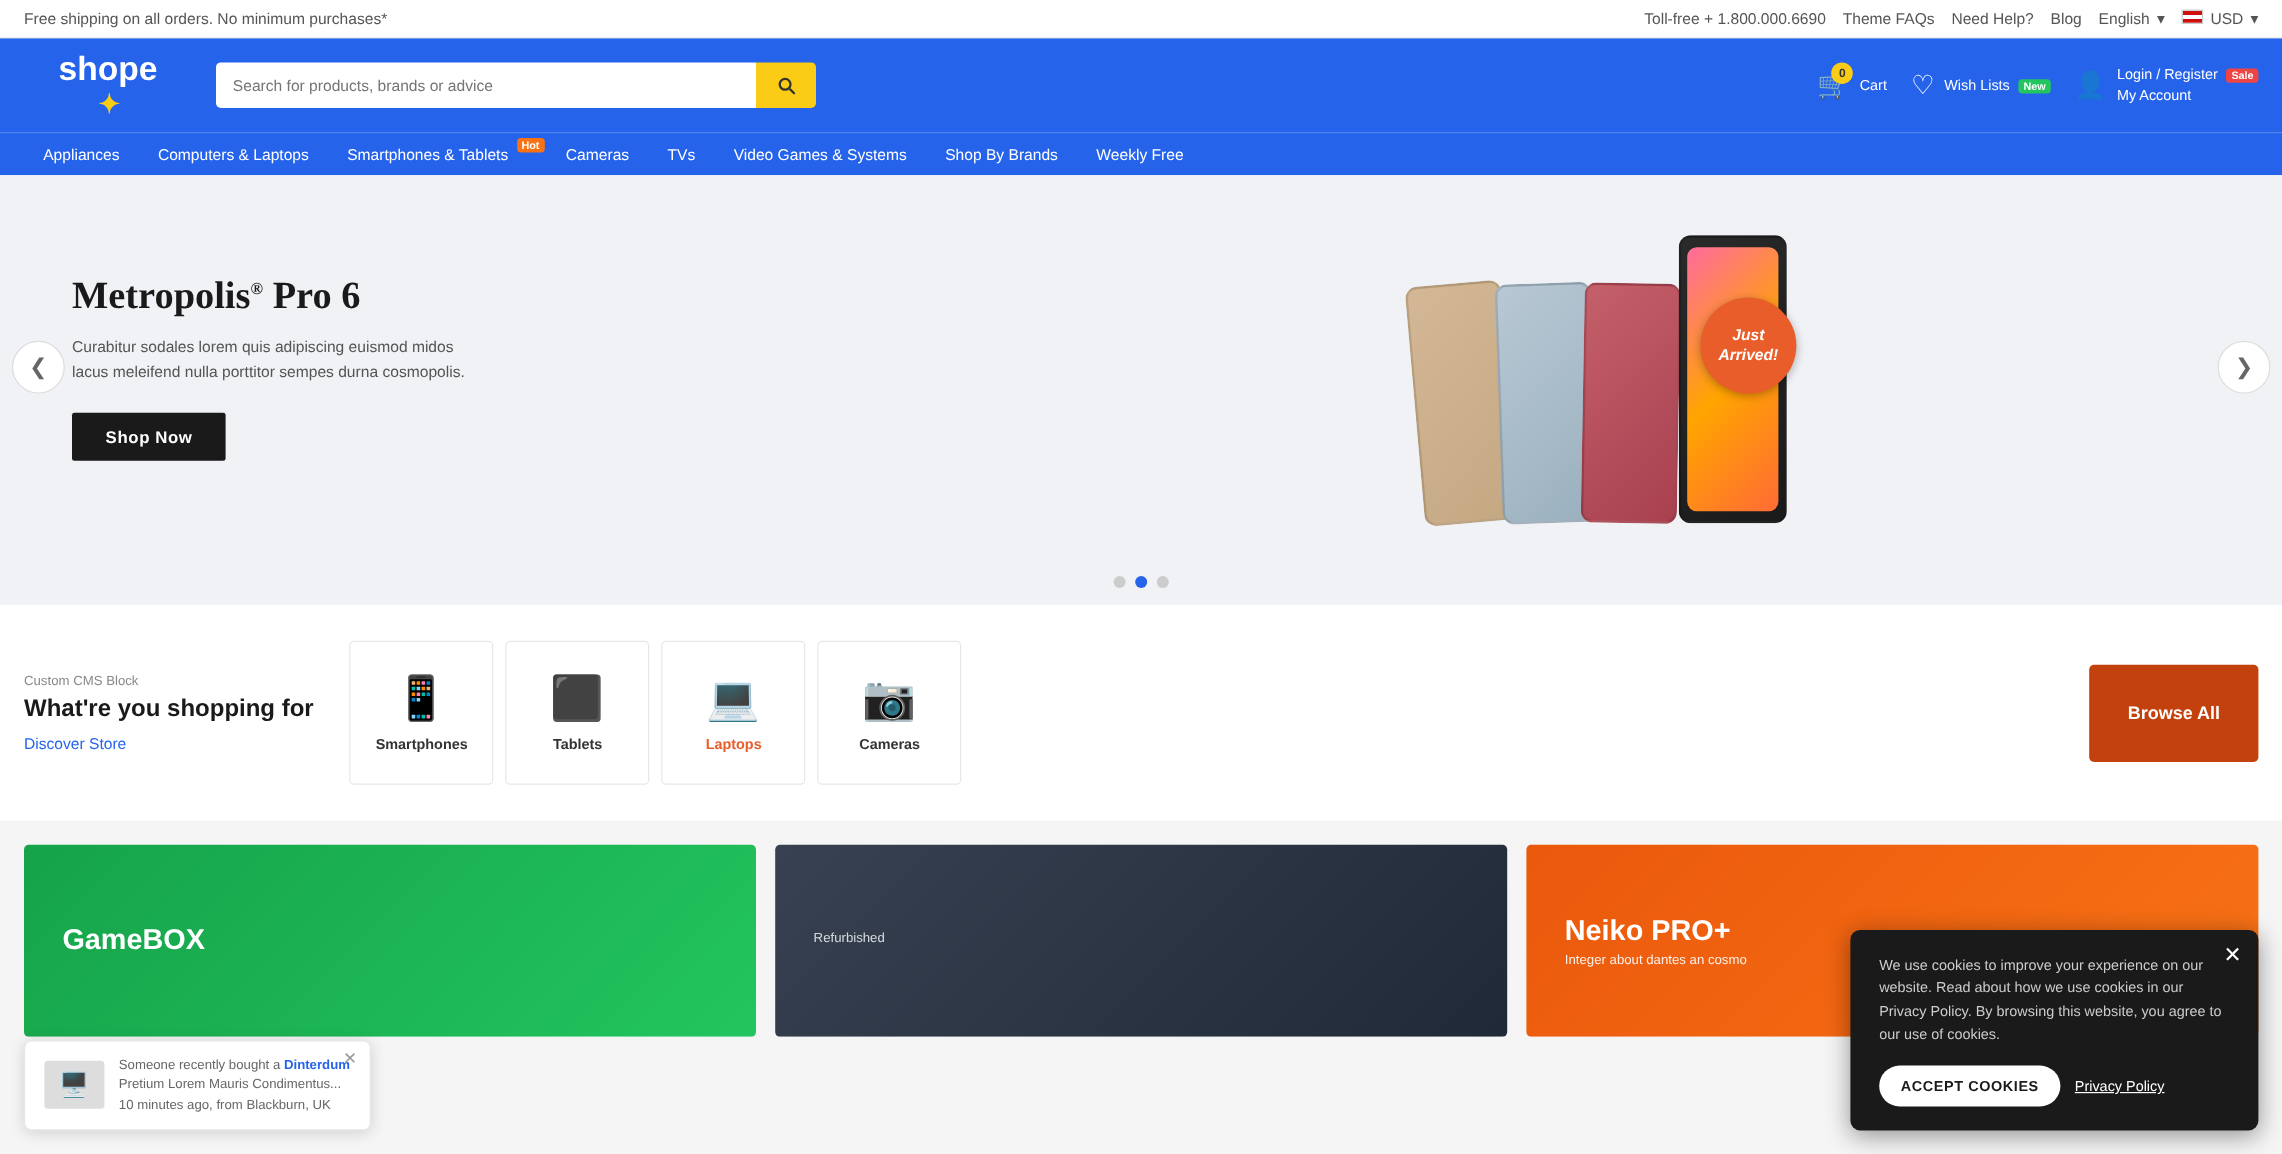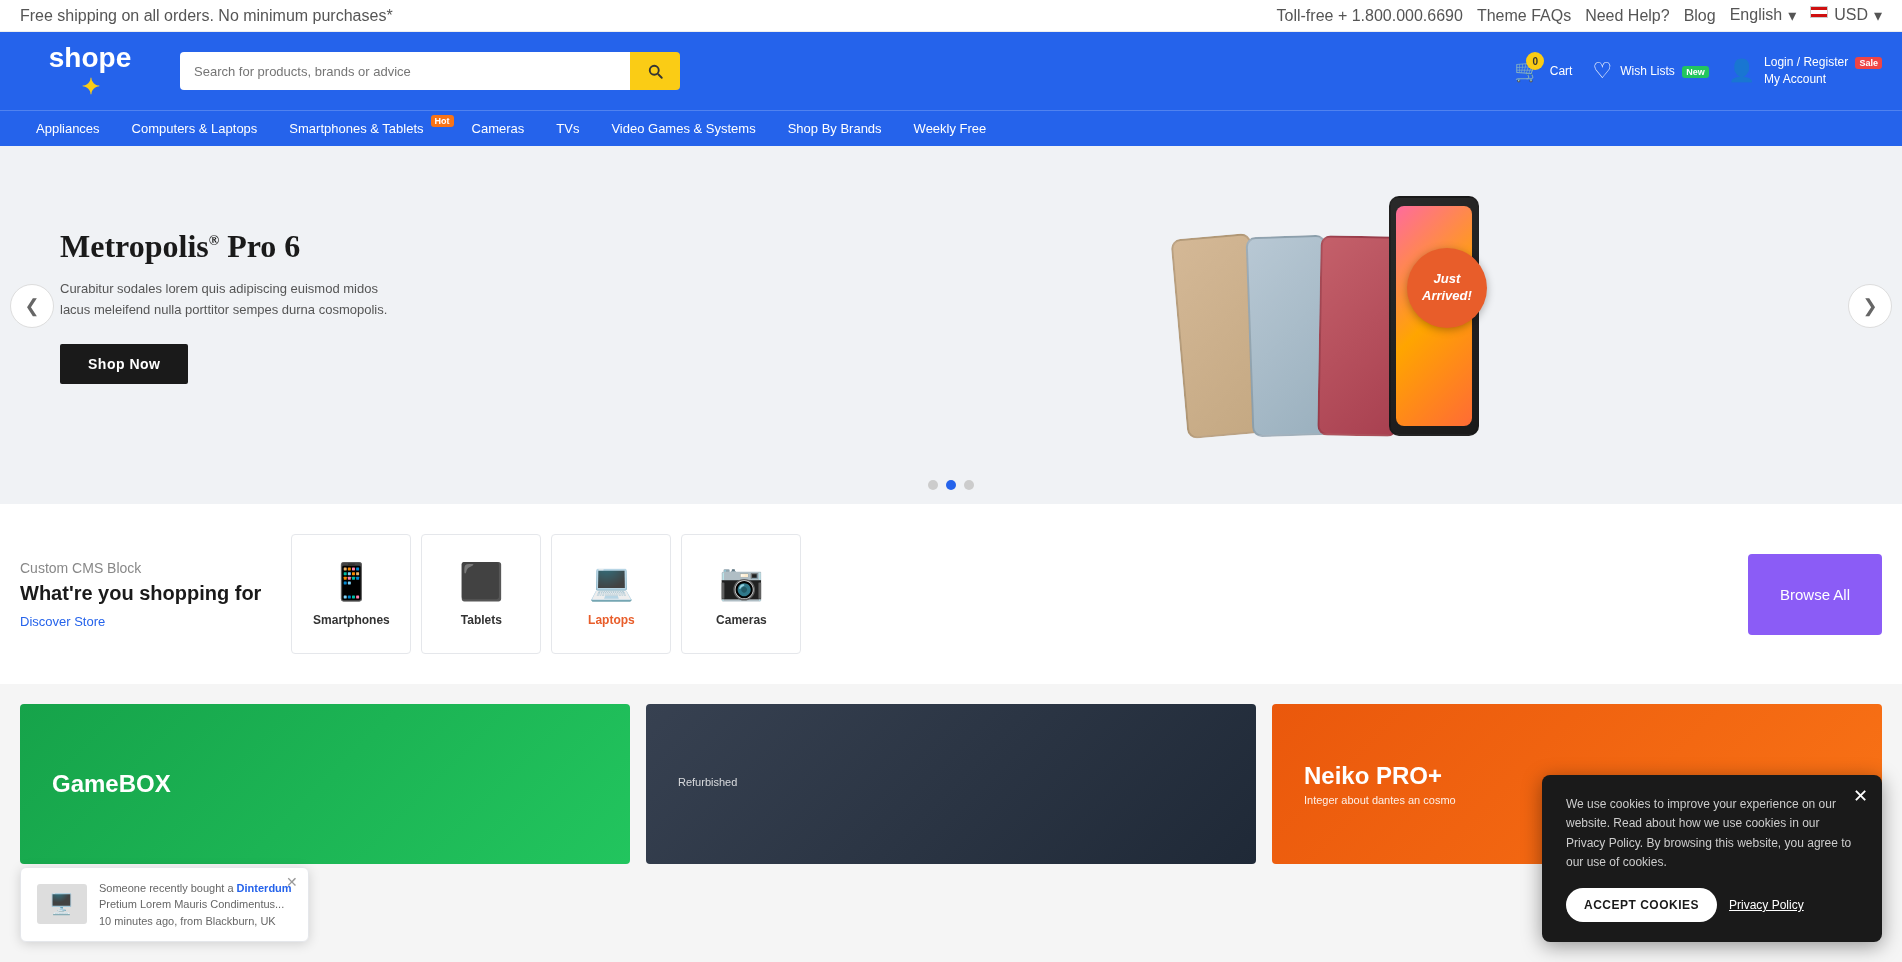--- a/index.html
+++ b/index.html
@@ -7,21 +7,21 @@
 
     
     .top-bar {
       background: #fff;
       border-bottom: 1px solid #eee;
       padding: 0 20px;
       height: 32px;
       display: flex;
       align-items: center;
       justify-content: space-between;
-      font-size: 16px;
+      font-size: 13px;
       color: #555;
     }
     .top-bar-right { display: flex; align-items: center; gap: 14px; }
     .top-bar-right a { color: #555; text-decoration: none; }
     .lang-currency { display: flex; align-items: flex-start; gap: 6px; cursor: pointer; }
     .flag-icon {
       width: 18px; height: 12px;
       background: linear-gradient(to bottom, #cf1010 33%, #fff 33%, #fff 66%, #cf1010 66%);
       border: 1px solid #ccc;
       display: inline-block;
@@ -222,21 +222,21 @@
       width: 80px;
       height: 200px;
       border-radius: 10px;
       position: absolute;
       bottom: 10px;
       border: 2px solid rgba(0,0,0,0.1);
     }
     .phone-1 { background: linear-gradient(135deg, #d4b896, #c4a882); left: 0px; z-index: 1; transform: rotate(-5deg); }
     .phone-2 { background: linear-gradient(135deg, #b8c8d4, #9ab0be); left: 70px; z-index: 2; transform: rotate(-2deg); }
     .phone-3 { background: linear-gradient(135deg, #c4606a, #a84050); left: 140px; z-index: 3; transform: rotate(1deg); }
-    .phone-4 { background: linear-gradient(135deg, #2a2a2a, #1a1a1a); left: 210px; z-index: 4; width: 90px; height: 240px; }
+    .phone-4 { background: linear-gradient(135deg, #2a2a2a, #1a1a1a); left: 220px; z-index: 4; width: 90px; height: 240px; }
     .phone-4-screen {
       position: absolute;
       top: 8px; left: 5px; right: 5px; bottom: 8px;
       border-radius: 8px;
       background: linear-gradient(135deg, #ff6b9d, #ffa500, #ff6b35);
       overflow: hidden;
     }
     .just-arrived {
       position: absolute;
       right: -10px;
@@ -296,21 +296,21 @@
 
     
     .category-section {
       background: #fff;
       padding: 30px 20px;
       display: flex;
       align-items: center;
       gap: 30px;
     }
     .category-text { min-width: 200px; }
-    .cms-label { font-size: 14px; color: #888; margin-bottom: 6px; }
+    .cms-label { font-size: 11px; color: #888; margin-bottom: 6px; }
     .category-title { font-size: 20px; font-weight: 700; color: #1a1a1a; margin-bottom: 8px; }
     .discover-link { color: #2563eb; font-size: 13px; text-decoration: none; cursor: pointer; }
     .category-icons {
       display: flex;
       gap: 10px;
       flex: 1;
     }
     .cat-icon-box {
       border: 1px solid #e5e7eb;
       border-radius: 4px;
@@ -321,26 +321,26 @@
       align-items: center;
       justify-content: center;
       gap: 10px;
       cursor: pointer;
       transition: border-color 0.2s;
     }
     .cat-icon-box .cat-icon { font-size: 36px; color: #555; }
     .cat-icon-box .cat-label { font-size: 12px; font-weight: 600; color: #333; }
     .cat-icon-box .cat-label.active { color: #e85d2a; }
     .browse-all-btn {
-      background: #8b5cf6;
+      background: #c2410c;
       color: #fff;
       border: none;
       padding: 32px 32px;
       font-size: 15px;
-      font-weight: 400;
+      font-weight: 700;
       cursor: pointer;
       border-radius: 4px;
       white-space: nowrap;
     }
 
     
     .promo-section {
       display: flex;
       gap: 0;
       padding: 0 20px;

